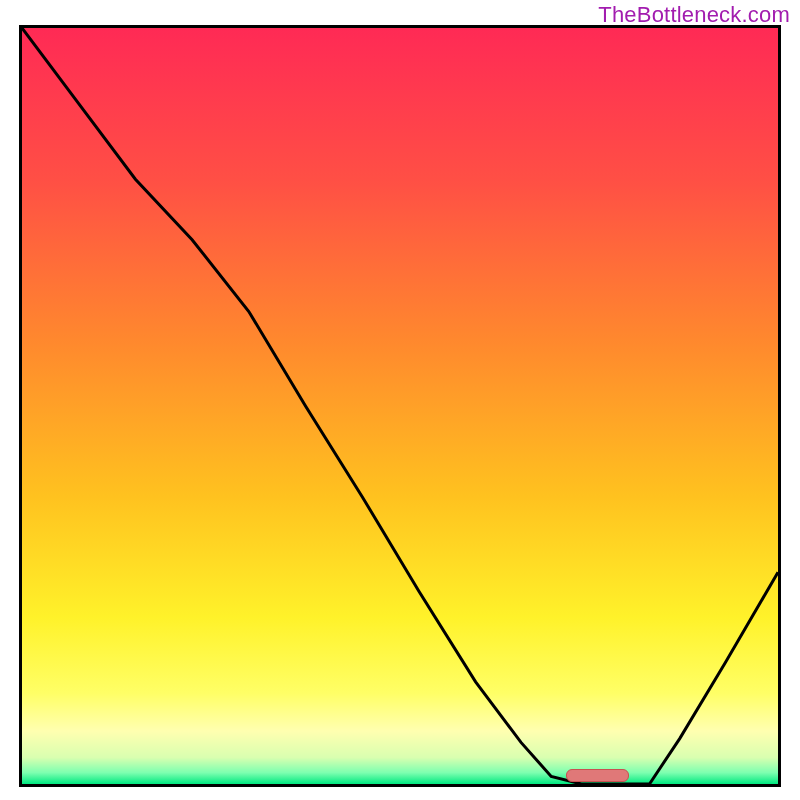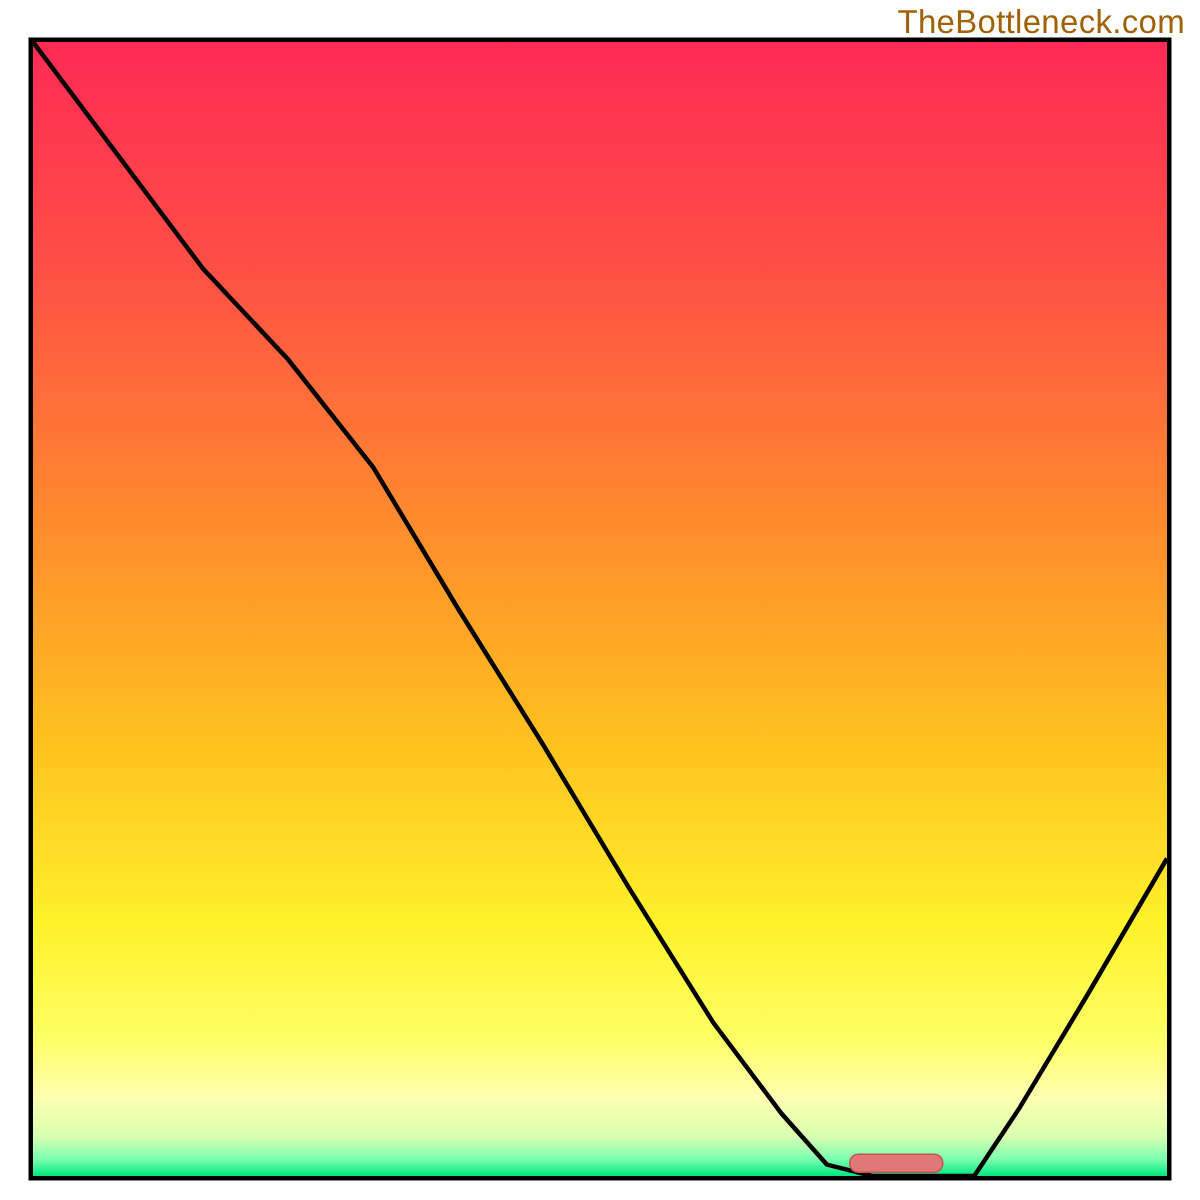--- a/index.html
+++ b/index.html
@@ -14,21 +14,21 @@
     position: relative;
     width: 800px;
     height: 800px;
   }
   .watermark {
     position: absolute;
     top: 2px;
     right: 10px;
     font-size: 22px;
     font-weight: 500;
-    color: #a16207;
+    color: #a21caf;
     z-index: 10;
     letter-spacing: 0.2px;
     margin-left: 28px;
   }
   .plot-frame {
     position: absolute;
     left: 19px;
     top: 25px;
     width: 762px;
     height: 762px;

